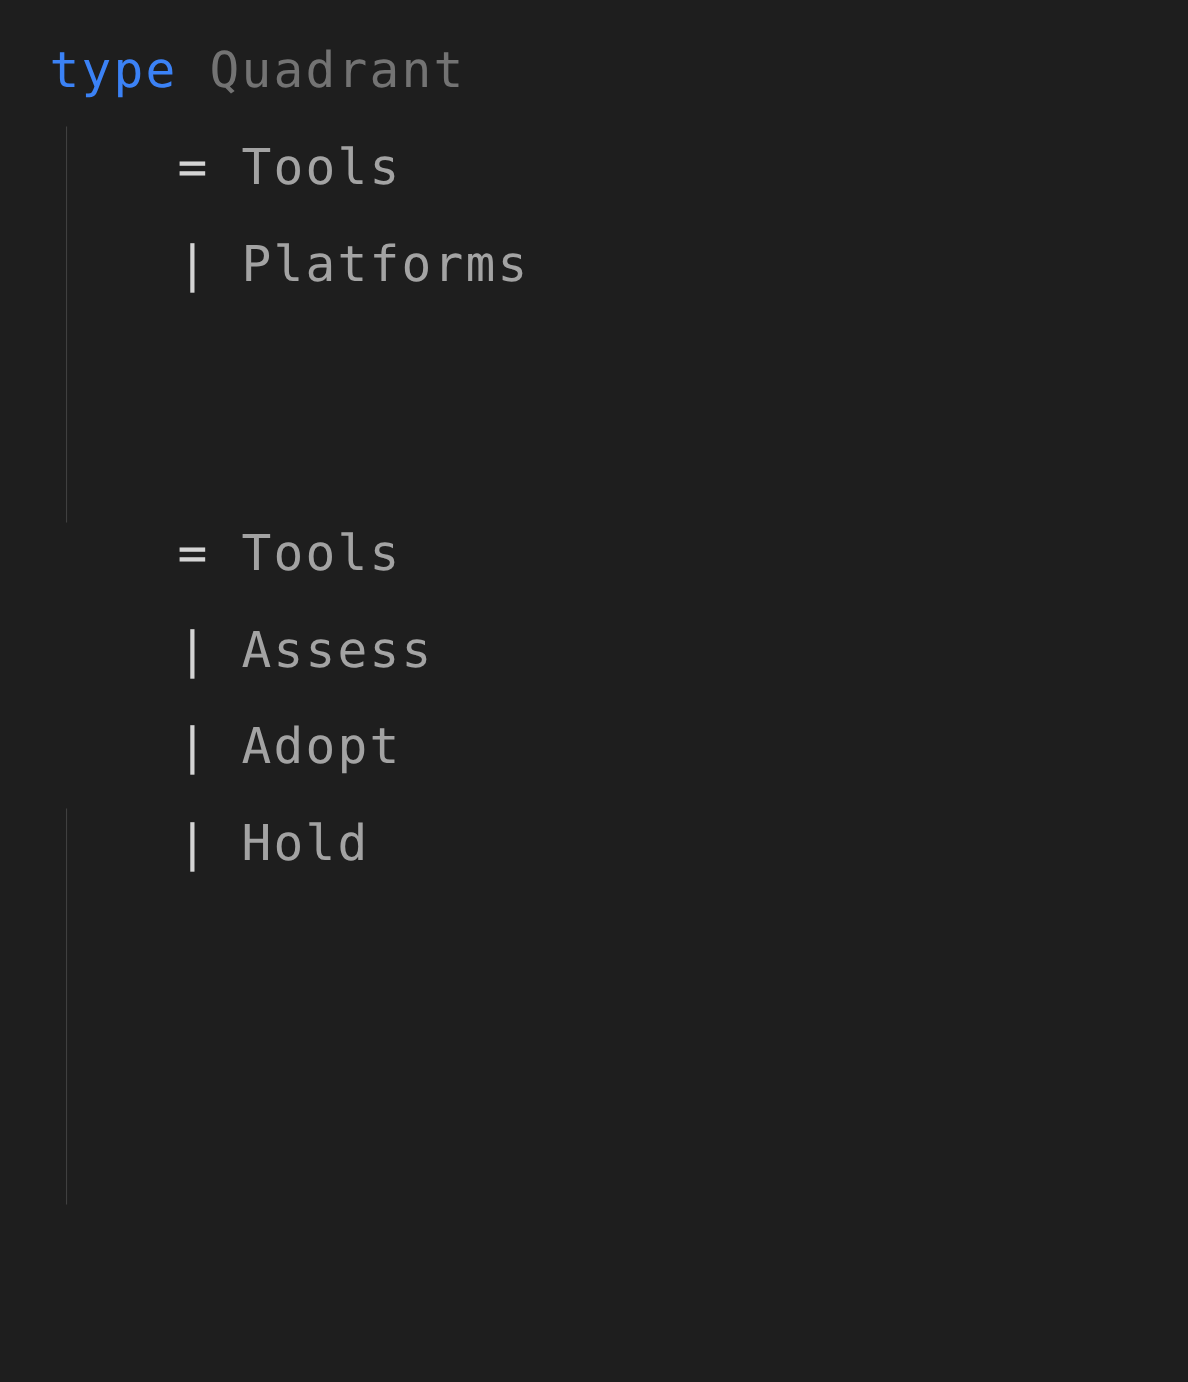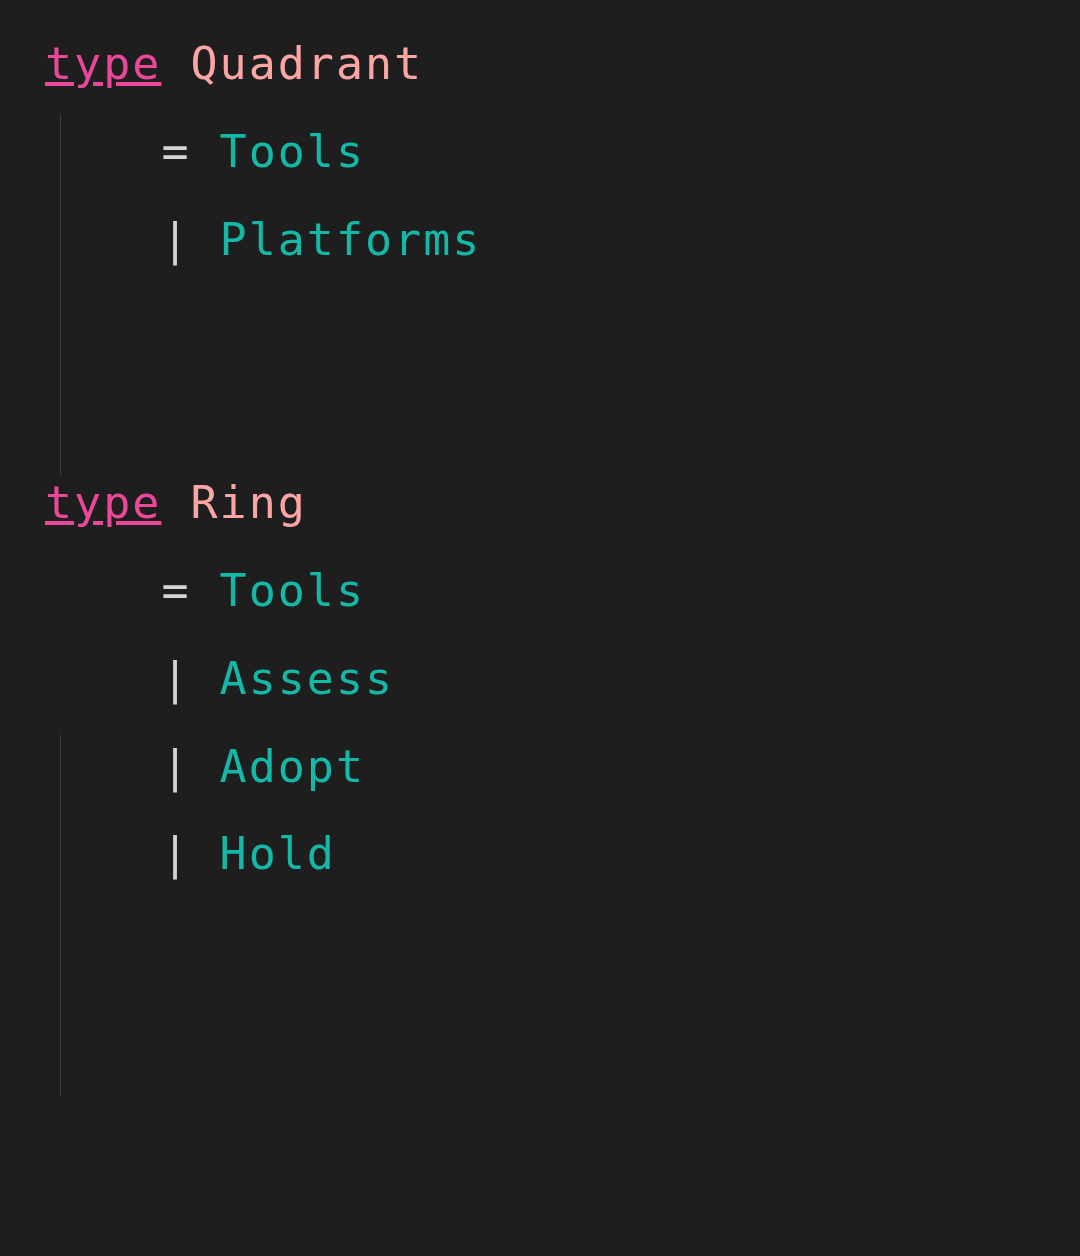--- a/index.html
+++ b/index.html
@@ -27,48 +27,46 @@
       top: 95px;
       width: 1px;
       background-color: #404040;
     }
     .line {
       white-space: pre;
       line-height: 1.95;
       letter-spacing: 2px;
     }
     .keyword {
-      color: #ec4899;
-      text-decoration: underline;
+      color: #3b82f6;
     }
     .type-name {
-      color: #fca5a5;
+      color: #737373;
     }
     .punct {
       color: #d4d4d4;
     }
     .constructor {
-      color: #14b8a6;
+      color: #a3a3a3;
     }
     .blank {
       height: 88px;
     }
   </style>
 </head>
 <body>
 
 <div class="editor">
   <div class="indent-guide" style="height:360px;"></div>
   <div class="indent-guide" style="top:715px;height:360px;"></div>
 
   <div class="line"><span class="keyword">type</span><span> </span><span class="type-name">Quadrant</span></div>
   <div class="line"><span>    </span><span class="punct">=</span><span> </span><span class="constructor">Tools</span></div>
   <div class="line"><span>    </span><span class="punct">|</span><span> </span><span class="constructor">Platforms</span></div>
 
   <div class="blank"></div>
   <div class="blank"></div>
 
-  <div class="line"><span class="keyword">type</span><span> </span><span class="type-name">Ring</span></div>
   <div class="line"><span>    </span><span class="punct">=</span><span> </span><span class="constructor">Tools</span></div>
   <div class="line"><span>    </span><span class="punct">|</span><span> </span><span class="constructor">Assess</span></div>
   <div class="line"><span>    </span><span class="punct">|</span><span> </span><span class="constructor">Adopt</span></div>
   <div class="line"><span>    </span><span class="punct">|</span><span> </span><span class="constructor">Hold</span></div>
 </div>
 
 </body></html>

